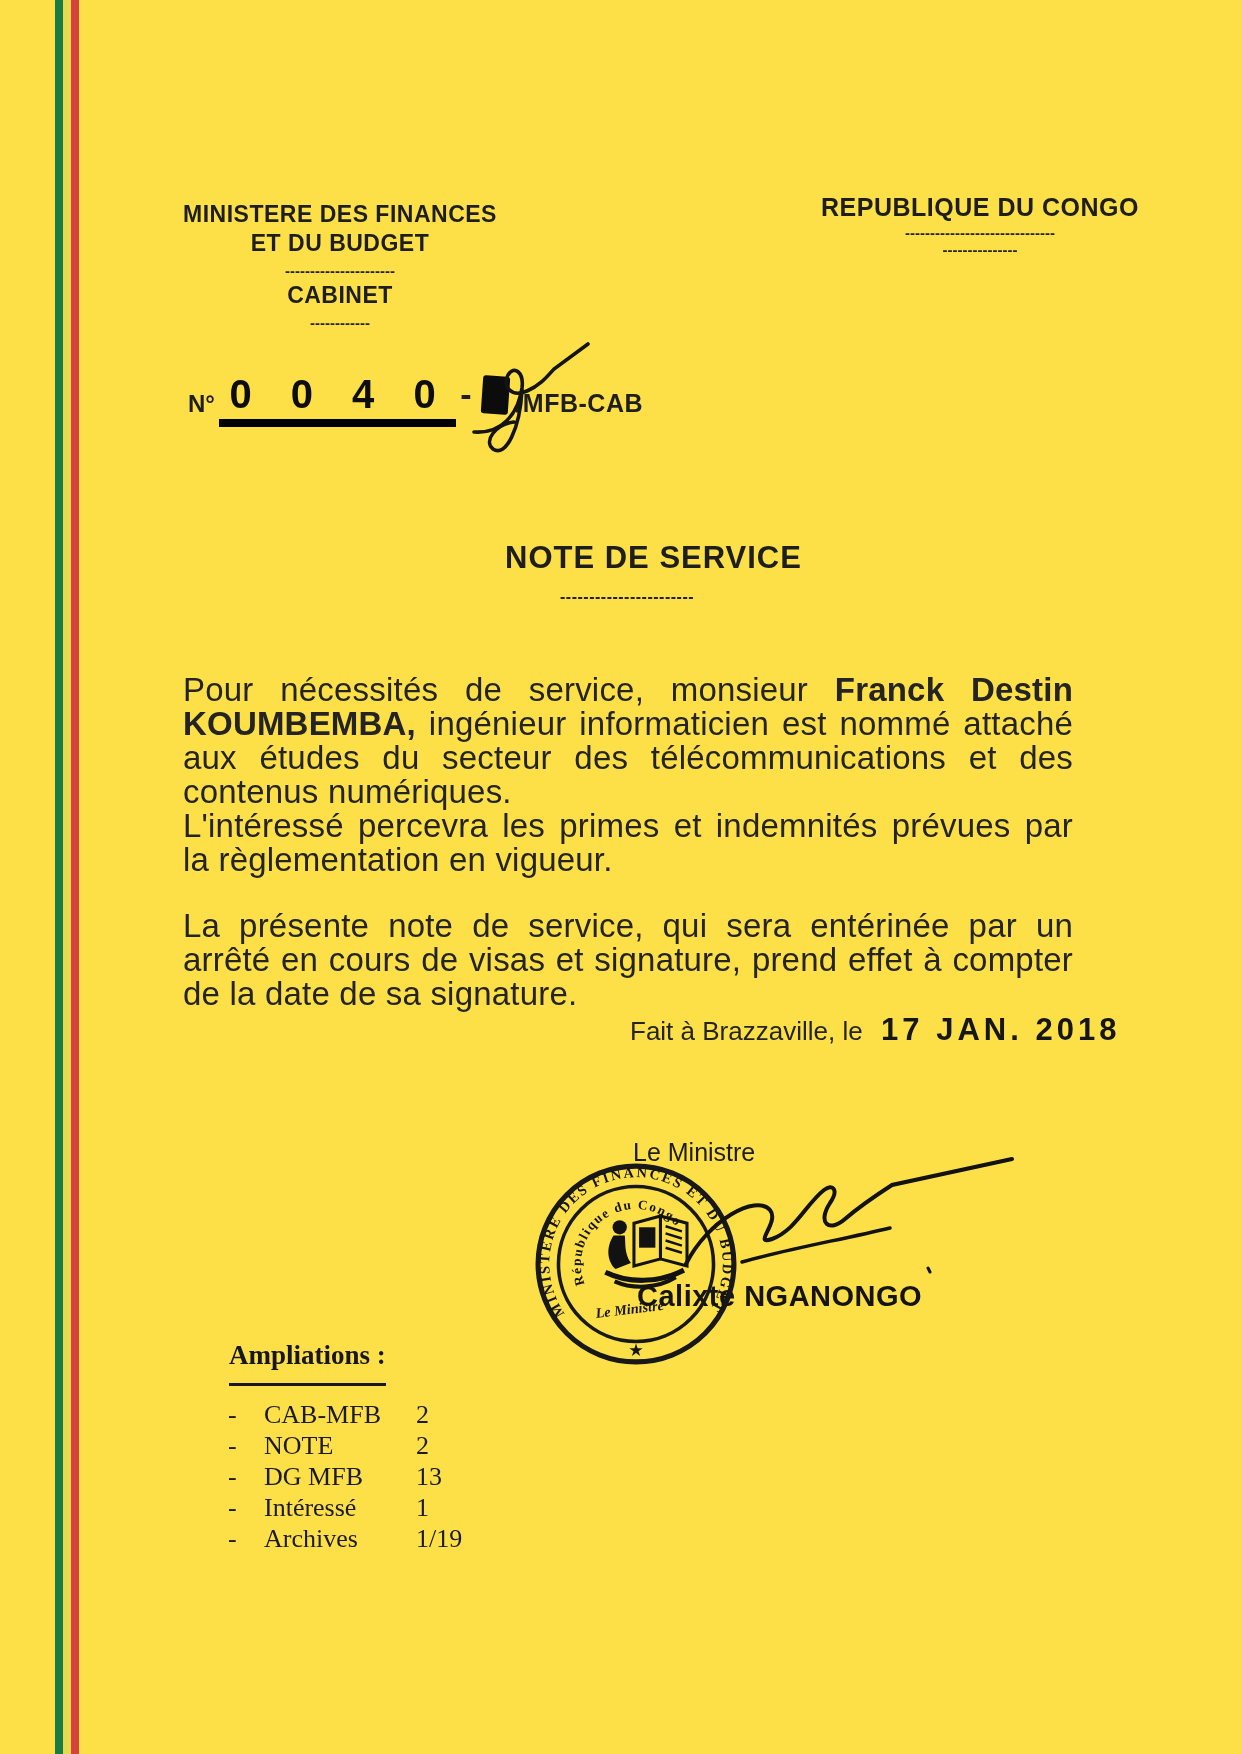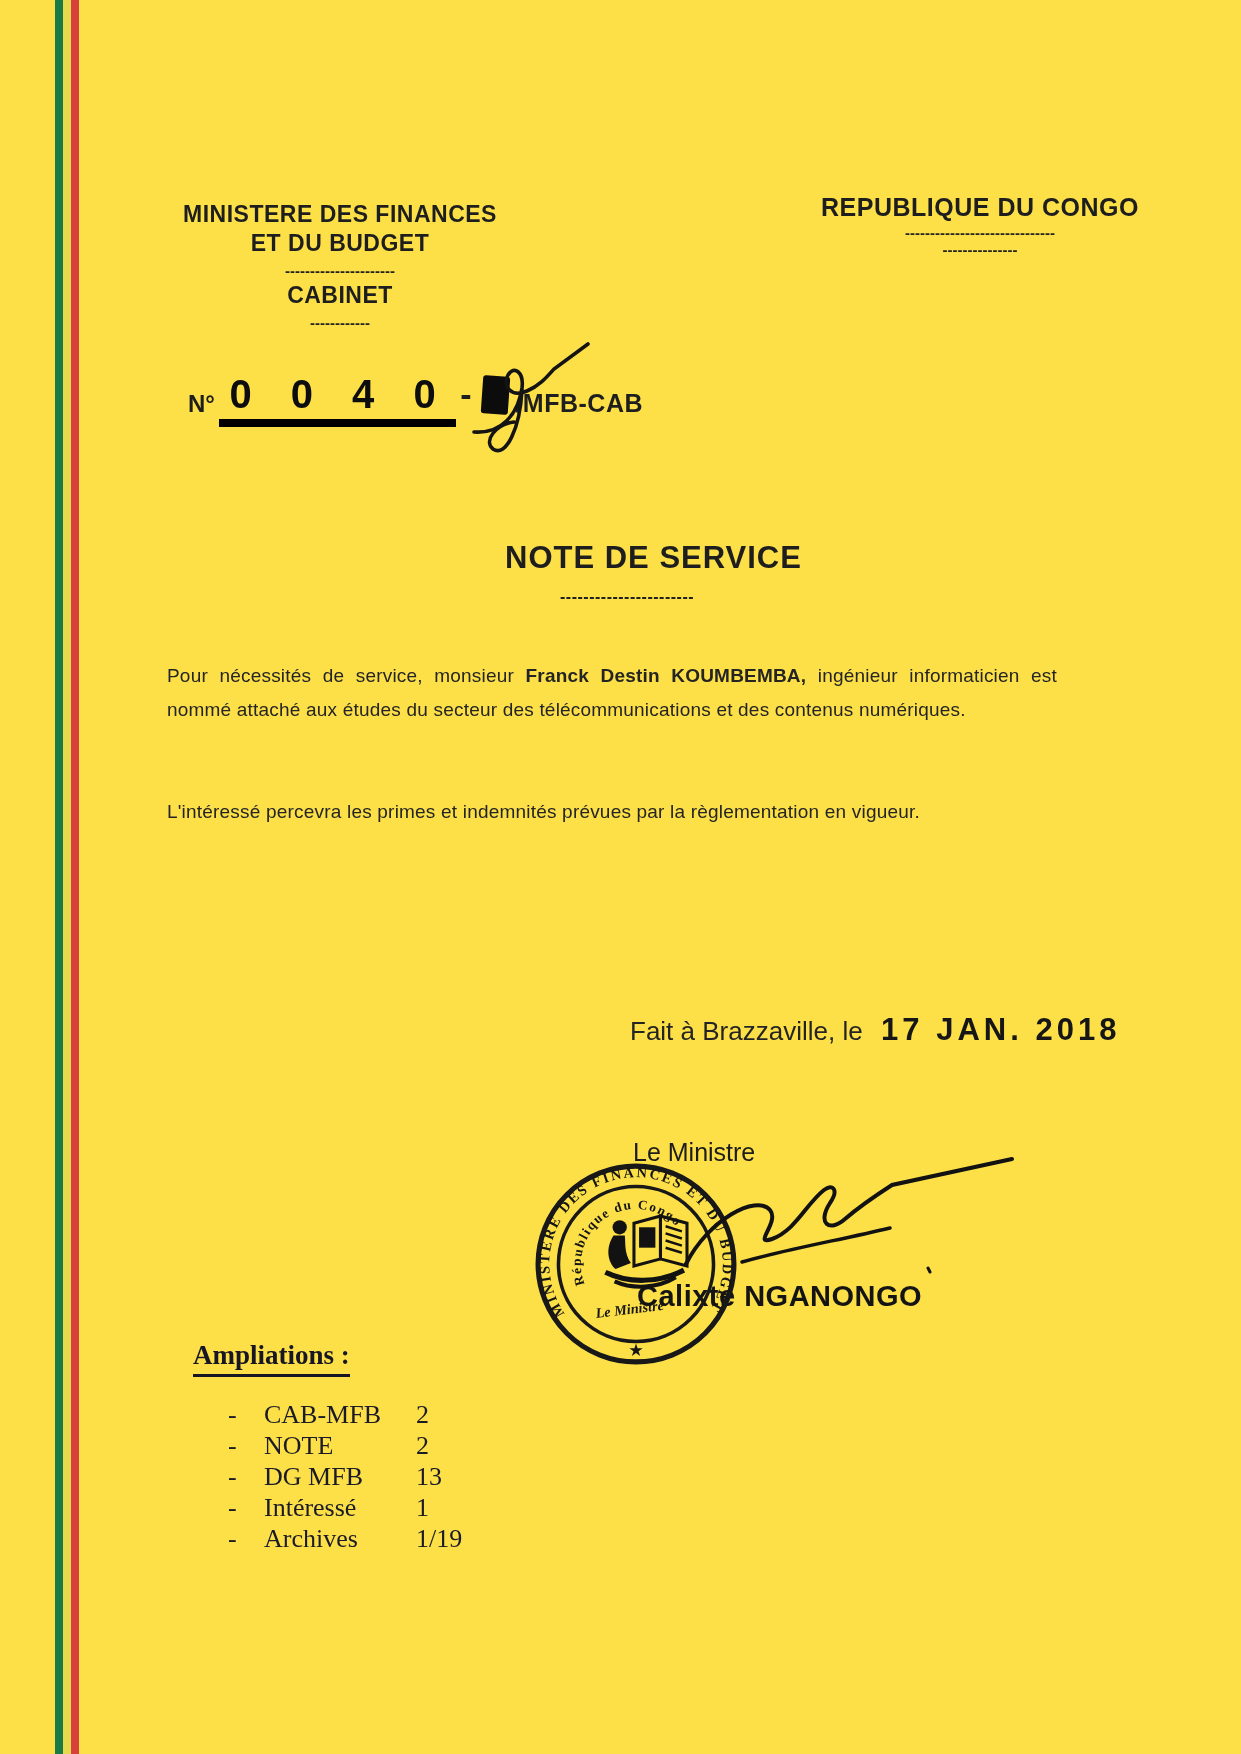--- a/index.html
+++ b/index.html
@@ -30,41 +30,41 @@
   .ref-dash{font-size:34px;font-weight:bold;vertical-align:-12px;}
   .ink-blob{display:inline-block;width:27px;height:38px;background:#0c0c0c;border-radius:3px;
     transform:rotate(4deg);vertical-align:-20px;margin:0 2px 0 6px;}
   .ref-suffix{font-size:25px;font-weight:bold;vertical-align:-18px;letter-spacing:.5px;}
   .paraph{position:absolute;left:460px;top:336px;}
   
   .title{position:absolute;left:505px;top:540px;width:310px;text-align:left;}
   .title-text{font-size:31px;font-weight:bold;letter-spacing:1px;white-space:nowrap;}
   .title-dashes{position:absolute;left:560px;top:588px;font-weight:900;font-size:16px;letter-spacing:.5px;color:#222;white-space:nowrap;}
   
-  .para{position:absolute;left:167px;width:890px;font-size:19px;line-height:34px;
+  .para{position:absolute;left:183px;width:890px;font-size:33px;line-height:34px;
     text-align:justify;color:#242424;letter-spacing:.2px;}
   .p1{top:640px;}
   .p2{top:776px;}
   .p3{top:876px;}
   .bold{font-weight:bold;}
   
   .dateline{position:absolute;left:630px;top:1012px;white-space:nowrap;}
   .date-prefix{font-size:26px;color:#242424;}
   .date-stamp{font-size:31px;font-weight:bold;letter-spacing:4px;color:#161616;
     font-family:"Liberation Sans",sans-serif;margin-left:14px;}
   
   .minister-role{position:absolute;left:633px;top:1138px;font-size:25px;color:#1c1c1c;}
   .stamp{position:absolute;left:534px;top:1162px;z-index:3;}
   .sig{position:absolute;left:678px;top:1152px;z-index:4;}
   .minister-name{position:absolute;left:637px;top:1280px;font-size:29px;font-weight:bold;
     letter-spacing:.5px;color:#141414;z-index:2;white-space:nowrap;}
   
   .ampl-head{position:absolute;left:193px;top:1340px;font-family:"Liberation Serif",serif;
     font-size:27px;font-weight:bold;color:#161625;}
-  .ampl-head span{display:inline-block;border-bottom:3px solid #161625;padding-bottom:3px;}
+  .ampl-head span{display:inline-block;border-bottom:3px solid #161625;padding-bottom:12px;margin-left:36px;}
   .ampl-list{position:absolute;left:228px;top:1400px;font-family:"Liberation Serif",serif;
     font-size:26px;color:#1b1b28;}
   .ampl-row{display:flex;line-height:30px;margin-bottom:1px;}
   .ampl-bullet{width:36px;}
   .ampl-label{width:152px;}
   .ampl-count{width:80px;}
 </style>
 </head>
 <body>
 
@@ -107,20 +107,21 @@
 
   <div class="title">
     <span class="title-text">NOTE DE SERVICE</span>
   </div>
   <div class="title-dashes">-----------------------</div>
 
   <p class="para p1"><span>Pour nécessités de service, monsieur </span><span class="bold">Franck Destin KOUMBEMBA,</span><span> ingénieur informaticien est nommé attaché aux études du secteur des télécommunications et des contenus numériques.</span></p>
 
   <p class="para p2">L'intéressé percevra les primes et indemnités prévues par la règlementation en vigueur.</p>
 
+  <p class="para p3">La présente note de service, qui sera entérinée par un arrêté en cours de visas et signature, prend effet à compter de la date de sa signature.</p>
 
   <div class="dateline">
     <span class="date-prefix">Fait à Brazzaville, le</span>
     <span class="date-stamp">17 JAN. 2018</span>
   </div>
 
   <div class="minister-role">Le Ministre</div>
 
   <svg class="stamp" width="204" height="204" viewBox="0 0 200 200">
     <defs>

